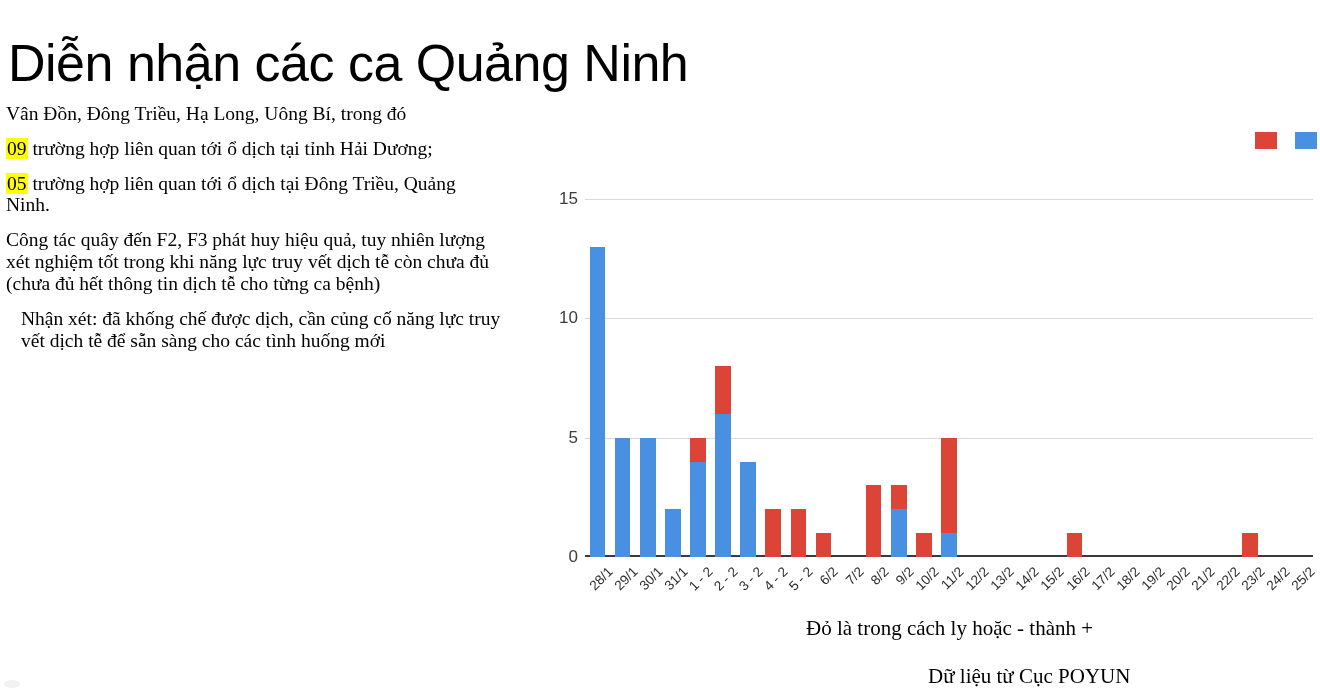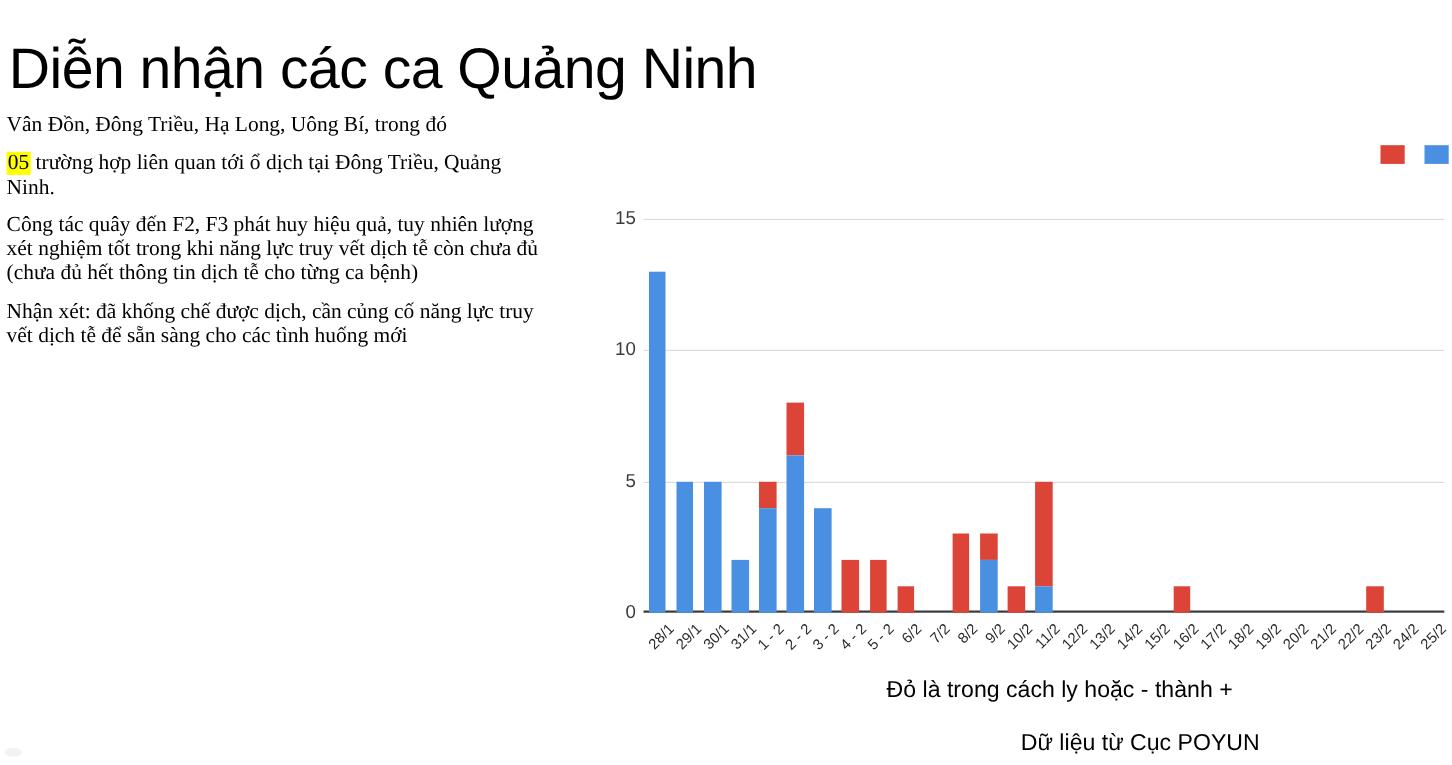--- a/index.html
+++ b/index.html
@@ -36,21 +36,21 @@
     top: 103px;
     width: 496px;
     font-family: "Liberation Serif", serif;
     font-size: 19.5px;
     line-height: 1.12;
     color: #000000;
   }
   #body-text p {
     margin: 0 0 13px 0;
   }
-  #body-text p:last-child { margin-bottom: 0; }
+  #body-text p:last-child { margin-bottom: 0; margin-left: 15px; }
   .hl {
     background: #FFFF00;
     padding: 0 1px;
   }
 
   
   #chart {
     position: absolute;
     left: 530px;
     top: 120px;
@@ -142,21 +142,21 @@
     color: #2b2b2b;
     font-family: "Liberation Sans", sans-serif;
     white-space: nowrap;
     transform-origin: left top;
     transform: rotate(-45deg) translate(-100%, 0);
   }
 
   
   .caption {
     position: absolute;
-    font-family: Liberation Sans, sans-serif;
+    font-family: Liberation Serif, serif;
     font-size: 21px;
     color: #000000;
     white-space: nowrap;
   }
   #caption-legend-note { left: 806px; top: 616px; }
   #caption-source      { left: 928px; top: 664px; }
 
   #corner-mark {
     position: absolute;
     left: 4px;
@@ -167,20 +167,21 @@
     border-radius: 50%;
   }
 </style>
 </head>
 <body>
 
 <h1 id="slide-title">Diễn nhận các ca Quảng Ninh</h1>
 
 <div id="body-text">
     <p><span>Vân Đồn, Đông Triều, Hạ Long, Uông Bí, trong đó</span></p>
+    <p><span class="hl">09</span><span> trường hợp liên quan tới ổ dịch tại tỉnh Hải Dương;</span></p>
     <p><span class="hl">05</span><span> trường hợp liên quan tới ổ dịch tại Đông Triều, Quảng Ninh.</span></p>
     <p><span>Công tác quây đến F2, F3 phát huy hiệu quả, tuy nhiên lượng xét nghiệm tốt trong khi năng lực truy vết dịch tễ còn chưa đủ (chưa đủ hết thông tin dịch tễ cho từng ca bệnh)</span></p>
     <p><span>Nhận xét: đã khống chế được dịch, cần củng cố năng lực truy vết dịch tễ để sẵn sàng cho các tình huống mới</span></p>
   </div>
 
 <div id="chart">
 
   <div id="chart-legend">
     <span class="legend-swatch" id="legend-swatch-red" style="background: rgb(219, 68, 55);"></span>
     <span class="legend-swatch" id="legend-swatch-blue" style="background: rgb(74, 144, 226);"></span>

